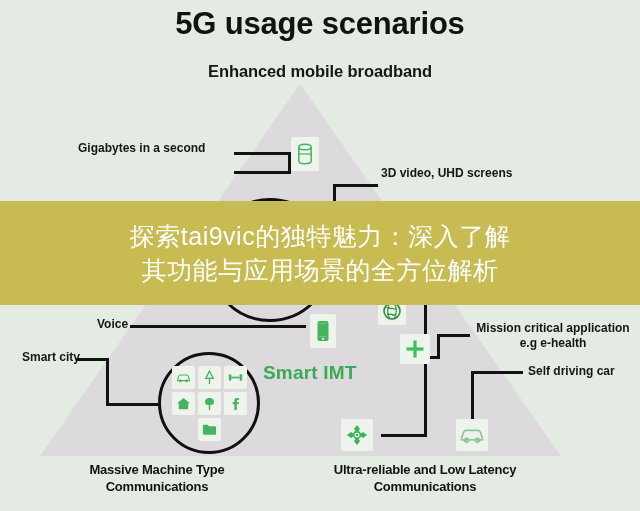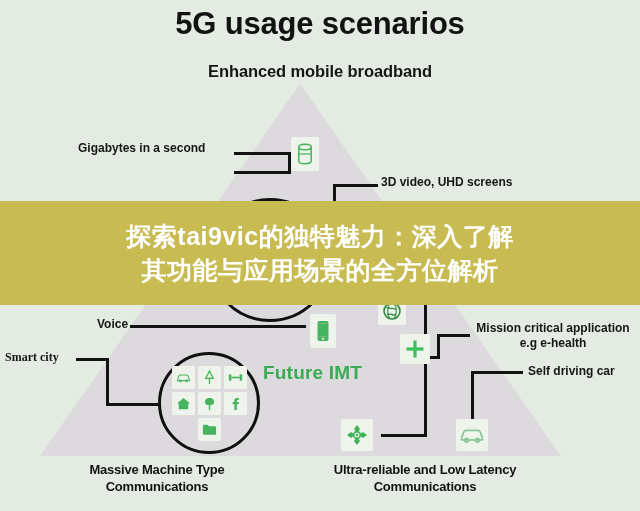--- a/index.html
+++ b/index.html
@@ -83,27 +83,27 @@
   .callout.center { text-align: center; }
 
   
   .callout.under {
     color: #5d5b45;
     font-weight: bold;
     opacity: .55;
   }
 
   #lbl-gigabytes      { left: 78px;  top: 141px; }
-  #lbl-3dvideo        { left: 381px; top: 175px; }
+  #lbl-3dvideo        { left: 381px; top: 166px; }
   #lbl-smartoffice    { left: 28px;  top: 227px; }
   #lbl-workplay       { left: 417px; top: 218px; }
   #lbl-augmented      { left: 424px; top: 253px; }
   #lbl-industry       { left: 441px; top: 283px; }
   #lbl-voice          { left: 85px;  top: 317px; margin-left: 12px; }
-  #lbl-smartcity      { left: 5px;   top: 350px; font-family: Liberation Serif, serif; }
+  #lbl-smartcity      { left: 22px;   top: 350px; }
   #lbl-mission        { left: 470px; top: 321px; width: 166px; }
   #lbl-selfdriving    { left: 528px; top: 364px; }
 
   
   .leader {
     position: absolute;
     background: #121212;
   }
   .lh { height: 3px; }
   .lv { width: 3px; }
@@ -172,21 +172,21 @@
     background: #c8bb52;
     display: flex;
     flex-direction: column;
     align-items: center;
     justify-content: center;
     box-sizing: border-box;
   }
   .overlay-line {
     color: #ffffff;
     font-size: 25px;
-    font-weight: bold;
+    font-weight: normal;
     line-height: 1.38;
     letter-spacing: .5px;
     text-align: center;
     white-space: nowrap;
   }
 </style>
 </head>
 <body>
 
 <div id="stage">
@@ -309,21 +309,21 @@
           </svg>
         </span>
         <span class="mini">
           <svg width="15" height="15" viewBox="0 0 16 13" aria-hidden="true">
             <path d="M1 2.5 a1 1 0 0 1 1-1 h4 l1.4 1.6 H14 a1 1 0 0 1 1 1 V11 a1 1 0 0 1 -1 1 H2 a1 1 0 0 1 -1 -1 Z" fill="#46b45e"></path>
           </svg>
         </span>
       </div>
     </div>
 
-    <div id="future-imt">Future IMT</div>
+    <div id="future-imt">Smart IMT</div>
 
     <div class="tile" style="left:378px; top:297px; width:28px; height:28px;">
       <svg width="20" height="20" viewBox="0 0 20 20" aria-hidden="true">
         <circle cx="10" cy="10" r="8" fill="none" stroke="#2e8c40" stroke-width="1.6"></circle>
         <path d="M4.5 7 c2 -1 3.5 1 5 0.4 c1.6 -0.6 3 1.4 4.8 0.6 M5 13 c1.6 1.2 3.4 -0.6 5.2 0.6 c1.2 0.8 2.6 0.2 3.4 -0.8" stroke="#2e8c40" stroke-width="1.3" fill="none"></path>
         <path d="M7.5 3 c-2.4 3.6 -2.4 10.4 0 14 M12.5 3 c2.4 3.6 2.4 10.4 0 14" stroke="#2e8c40" stroke-width="1.1" fill="none"></path>
       </svg>
     </div>
 
     <div class="callout two-line center" id="lbl-mission">Mission critical application e.g e-health</div>

